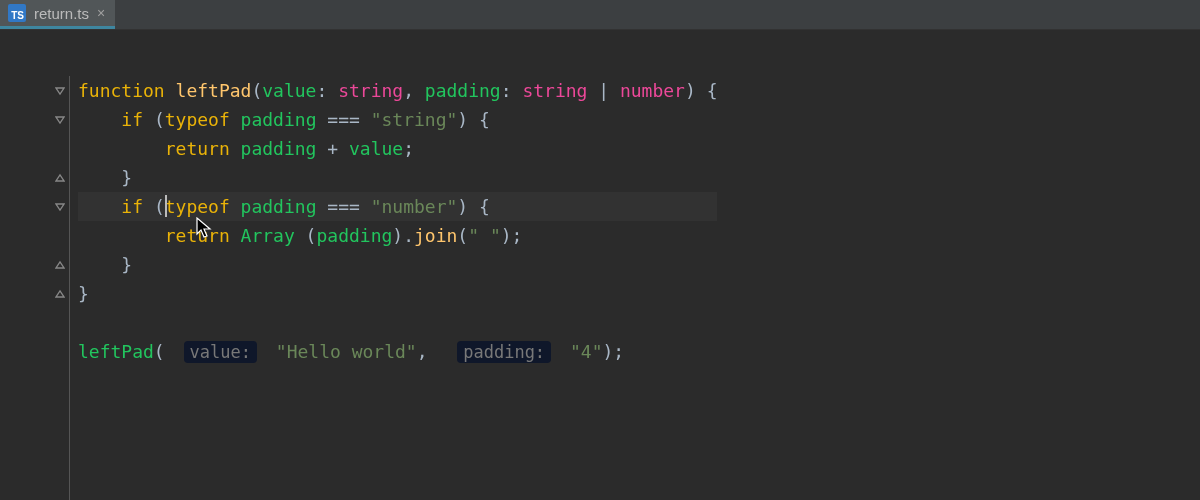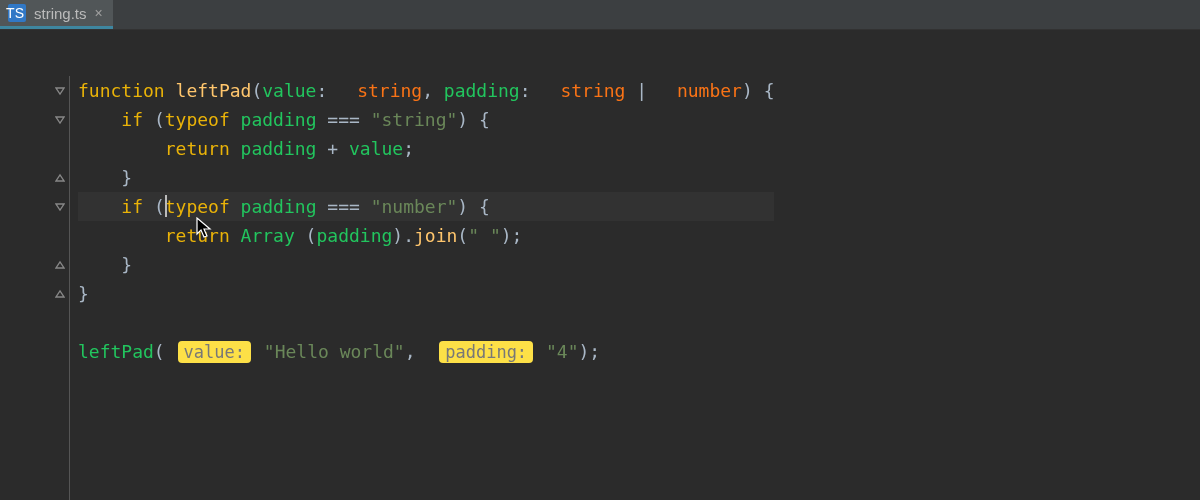--- a/index.html
+++ b/index.html
@@ -29,22 +29,22 @@
     position: relative;
   }
   .tab-icon {
     width: 18px;
     height: 18px;
     background: #3178c6;
     border-radius: 2px;
     display: flex;
     align-items: flex-end;
     justify-content: flex-end;
-    font-size: 14px;
-    font-weight: normal;
+    font-size: 10px;
+    font-weight: bold;
     color: white;
     padding: 1px 2px;
     font-family: sans-serif;
   }
   .tab-label {
     color: #bbbbbb;
     font-size: 15px;
     font-family: sans-serif;
   }
   .tab-close {
@@ -85,31 +85,31 @@
   }
   .code-line {
     height: 29px;
     position: relative;
   }
   .highlight-line {
     background: #323232;
   }
   .kw { color: #eab308; }
   .fn { color: #ffc66d; }
-  .type { color: #f97316; margin-left: 19px; }
+  .type { color: #ec4899; }
   .str { color: #6a8759; }
   .op { color: #a9b7c6; }
   .id { color: #22c55e; }
   .param-hint {
-    background: #fde047;
+    background: #0f172a;
     color: #787878;
     border-radius: 4px;
     padding: 1px 6px;
     font-size: 17px;
-    margin: 0 2px;
+    margin: 0 8px;
   }
   .cursor-ptr {
     position: absolute;
     pointer-events: none;
   }
   .caret {
     display: inline-block;
     width: 2px;
     height: 22px;
     background: #bbbbbb;
@@ -118,21 +118,21 @@
     position: relative;
     top: -2px;
   }
 </style>
 </head>
 <body>
 
 <div class="tab-bar">
   <div class="tab">
     <span class="tab-icon">TS</span>
-    <span class="tab-label">string.ts</span>
+    <span class="tab-label">return.ts</span>
     <span class="tab-close">×</span>
   </div>
 </div>
 
 <div class="editor">
   <div class="gutter">
     <div class="fold-col" id="fold-col">
         <div class="fold-mark">
           <svg width="10" height="10">
             <path d="M1 2 L9 2 L5 8 Z" fill="none" stroke="#888" stroke-width="1.3"></path>

